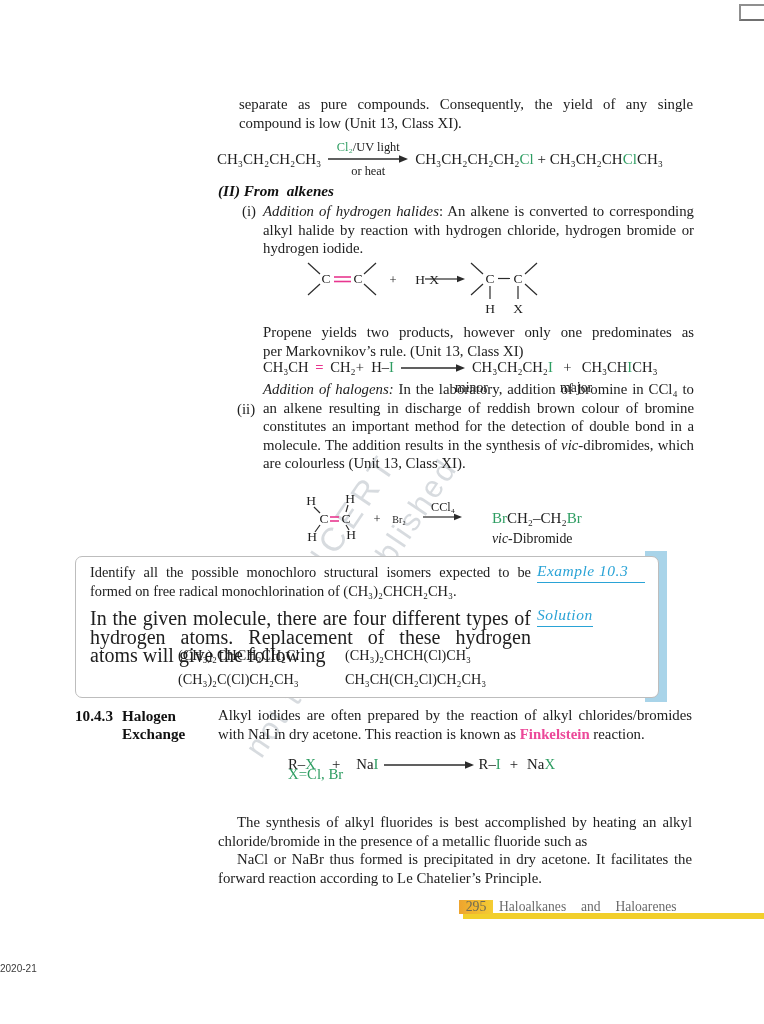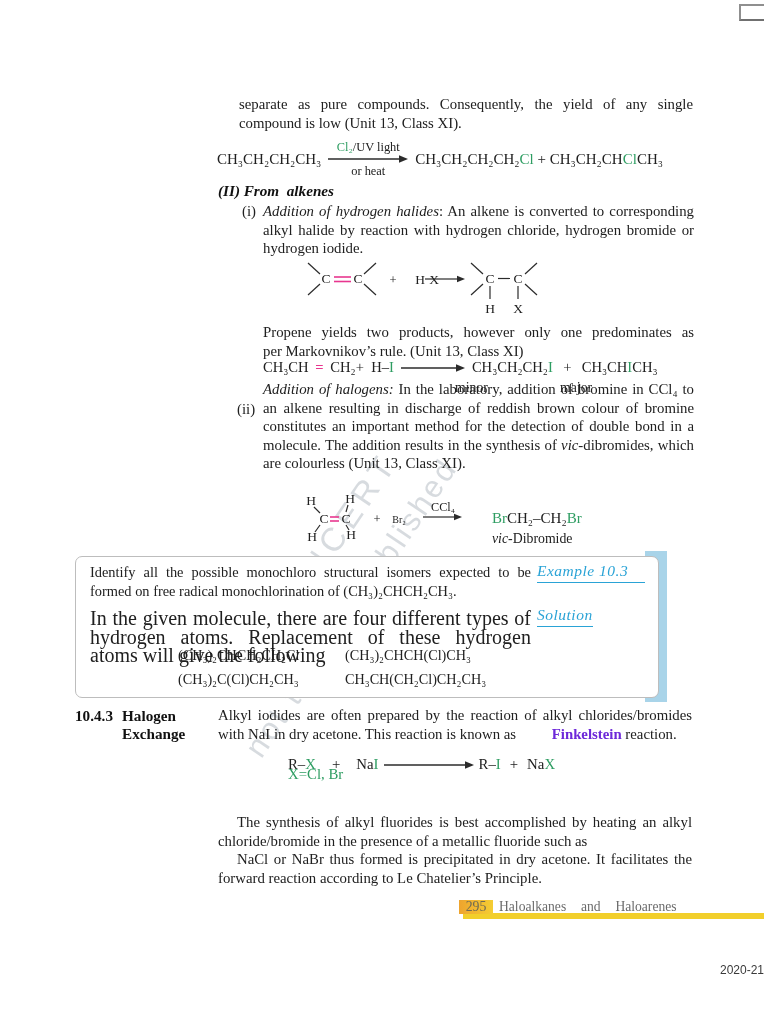--- a/index.html
+++ b/index.html
@@ -48,22 +48,22 @@
     border-bottom:1.3px solid #2aa3d6; padding-bottom:2px; letter-spacing:.5px; }
 
   .sec-head { font-weight:bold; font-size:15.2px; color:#111; line-height:17.5px; }
 
   
   .footer-bar { left:463px; top:913px; width:301px; height:6px; background:#f2cf2b; }
   .page-num-hl { left:459px; top:900px; width:34px; height:14px;
     background:linear-gradient(90deg,#eea42e,#f4cd33);
     font-size:13.8px; color:#6e6a55; text-align:center; line-height:14px; }
   .chapter-name { left:499px; top:899px; font-size:13.6px; color:#6b6b6b; word-spacing:4px; }
-  .year { left:0; top:963px; width:764px; text-align:right;
-    font-family:"Liberation Sans","DejaVu Sans",sans-serif; font-size:12px; color:#3a3a3a; }
+  .year { left:0; top:963px; width:764px; text-align:left;
+    font-family:"Liberation Sans","DejaVu Sans",sans-serif; font-size:10px; color:#3a3a3a; }
 
   
   .wm { position:absolute; font-family:"Liberation Sans","DejaVu Sans",sans-serif;
     color:rgba(150,160,170,0.38); pointer-events:none; transform-origin:left bottom; }
   .wm1 { left:300px; top:585px; font-size:33px; letter-spacing:6px; transform:rotate(-56deg); }
   .wm2 { left:268px; top:728px; font-size:31px; letter-spacing:3px; transform:rotate(-56deg); }
 </style>
 </head>
 <body>
 
@@ -187,21 +187,21 @@
   <span class="abs" style="left:345px;top:647px;font-size:14.2px;">(CH₃)₂CHCH(Cl)CH₃</span>
   <span class="abs" style="left:178px;top:671px;font-size:14.2px;">(CH₃)₂C(Cl)CH₂CH₃</span>
   <span class="abs" style="left:345px;top:671px;font-size:14.2px;">CH₃CH(CH₂Cl)CH₂CH₃</span>
 
   <span class="abs sec-head" style="left:75px;top:707px;">10.4.3</span>
   <div class="abs sec-head" style="left:122px;top:707px;">
     <div>Halogen</div>
     <div>Exchange</div>
   </div>
   <div class="abs body-text just" style="left:218px;top:706px;width:474px;">
-    <span>Alkyl iodides are often prepared by the reaction of alkyl chlorides/​bromides with NaI in dry acetone. This reaction is known as </span><span class="b" style="color:#6d28d9;margin-left:32px;">Finkelstein</span><span> reaction.</span>
+    <span>Alkyl iodides are often prepared by the reaction of alkyl chlorides/​bromides with NaI in dry acetone. This reaction is known as </span><span class="b" style="color:#ec4899;">Finkelstein</span><span> reaction.</span>
   </div>
 
   <div class="abs rxn" style="left:288px;top:756px;font-size:14.8px;">
     <span><span>R–</span><span class="green">X</span></span>
     <span style="margin:0 16px;">+</span>
     <span><span>Na</span><span class="green">I</span></span>
     <svg class="arrow-svg" width="90" height="10" viewBox="0 0 90 10" style="margin:0 5px;">
         <line x1="0" y1="5" x2="81" y2="5"></line>
         <polygon points="81,1.2 90,5 81,8.8"></polygon>
       </svg>

